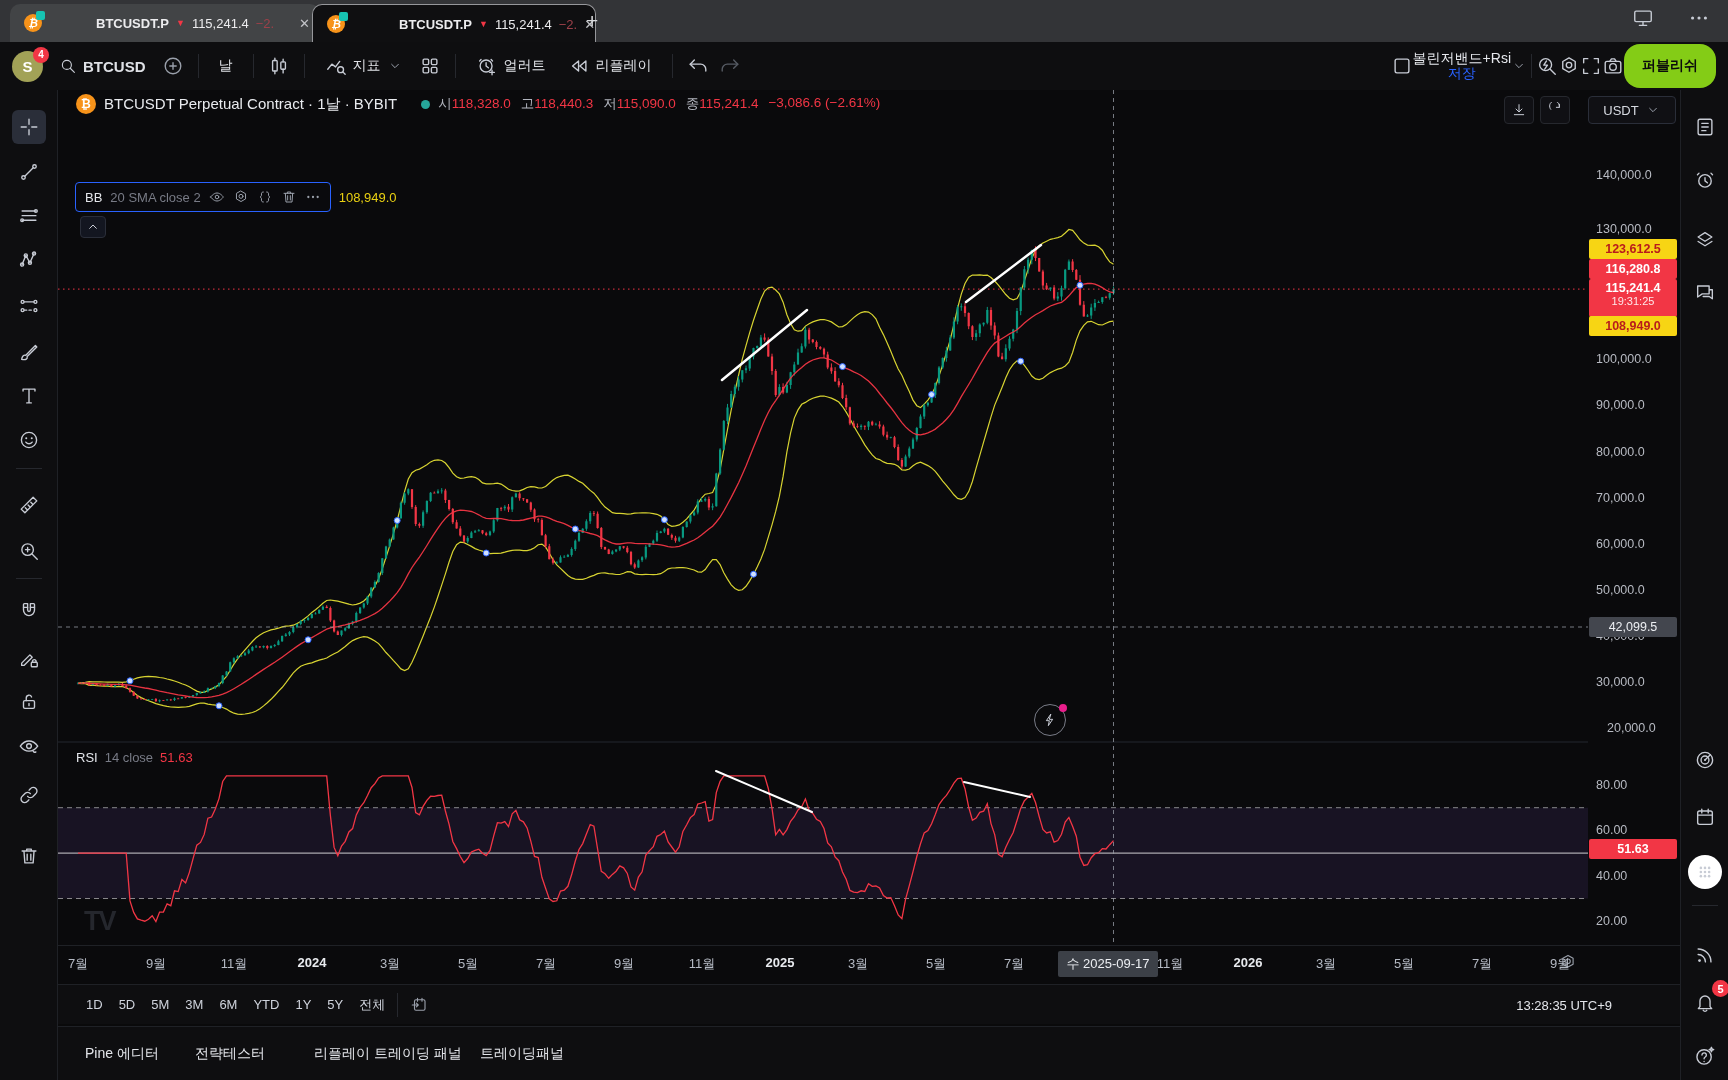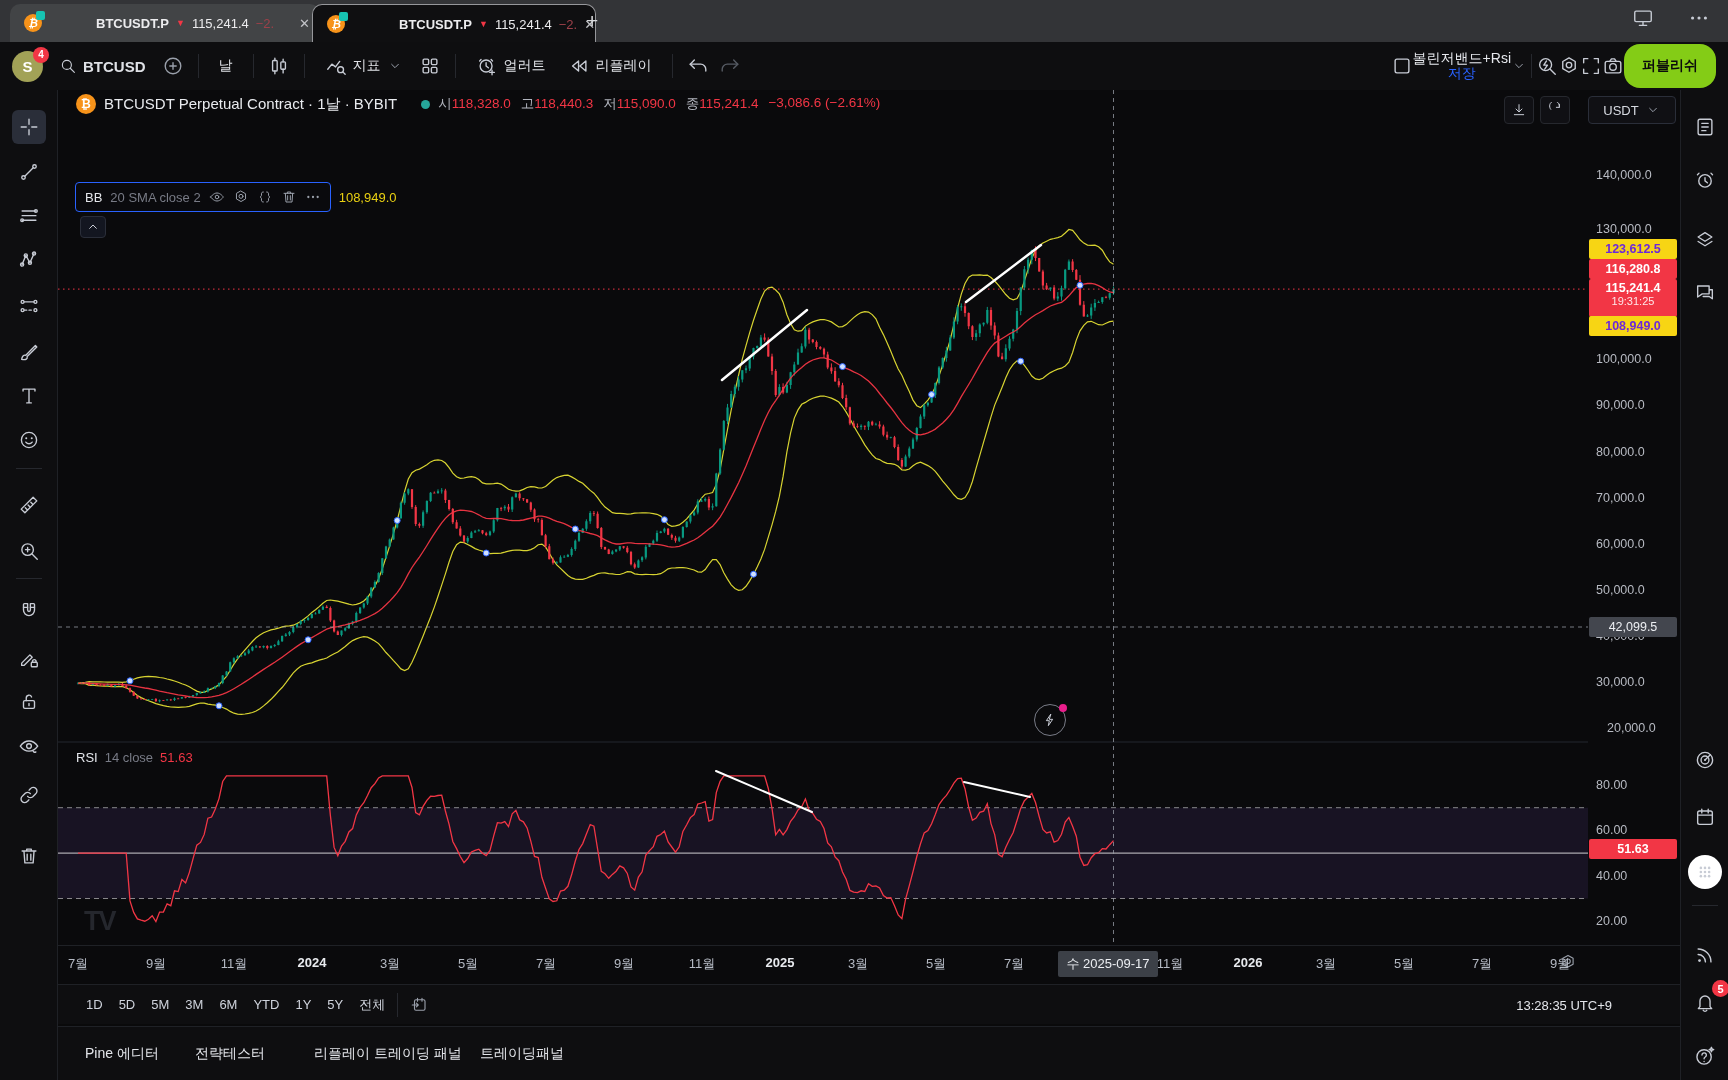--- a/index.html
+++ b/index.html
@@ -56,21 +56,21 @@
   .rail-div{position:absolute;left:50%;transform:translateX(-50%);width:26px;height:1px;background:#26282e;}
   .badge5{position:absolute;top:-5px;right:-7px;background:#f23645;color:#fff;border-radius:9px;min-width:17px;height:17px;
           font-size:11px;font-weight:bold;display:flex;align-items:center;justify-content:center;}
   
   #chart-region{position:absolute;left:58px;top:90px;width:1530px;height:855px;background:#0a0a0c;}
   #chart-svg{position:absolute;left:0;top:0;}
   #price-col{position:absolute;left:1588px;top:90px;width:92px;height:855px;background:#0a0a0c;font-size:12.5px;}
   .ptick{position:absolute;left:8px;color:#b7bac2;height:18px;line-height:18px;}
   .plabel{position:absolute;left:1px;width:88px;border-radius:2px;text-align:center;font-size:12.5px;height:20px;
           line-height:20px;font-weight:bold;}
-  .plabel.yellow{background:#f7d514;color:#6d28d9;}
+  .plabel.yellow{background:#f7d514;color:#b91c1c;}
   .plabel.red{background:#f23645;color:#fff;}
   .plabel.gray{background:#43464e;color:#eceef2;font-weight:normal;}
   .plabel.dbl{height:36px;line-height:normal;padding-top:2px;}
   .plabel .cd{display:block;font-size:11px;font-weight:normal;color:rgba(255,255,255,.88);margin-top:0px;}
   
   .ohlc-row{position:absolute;left:18px;top:4px;display:flex;align-items:center;gap:8px;font-size:15px;color:#e9ebef;}
   .ohlc-row .vals{font-size:13.5px;display:flex;gap:10px;}
   .ohlc-row .lbl{color:#b2b5be;}
   .ohlc-row .num{color:#f23645;}
   .dot-open{width:9px;height:9px;border-radius:50%;background:#26a69a;margin-left:16px;}

